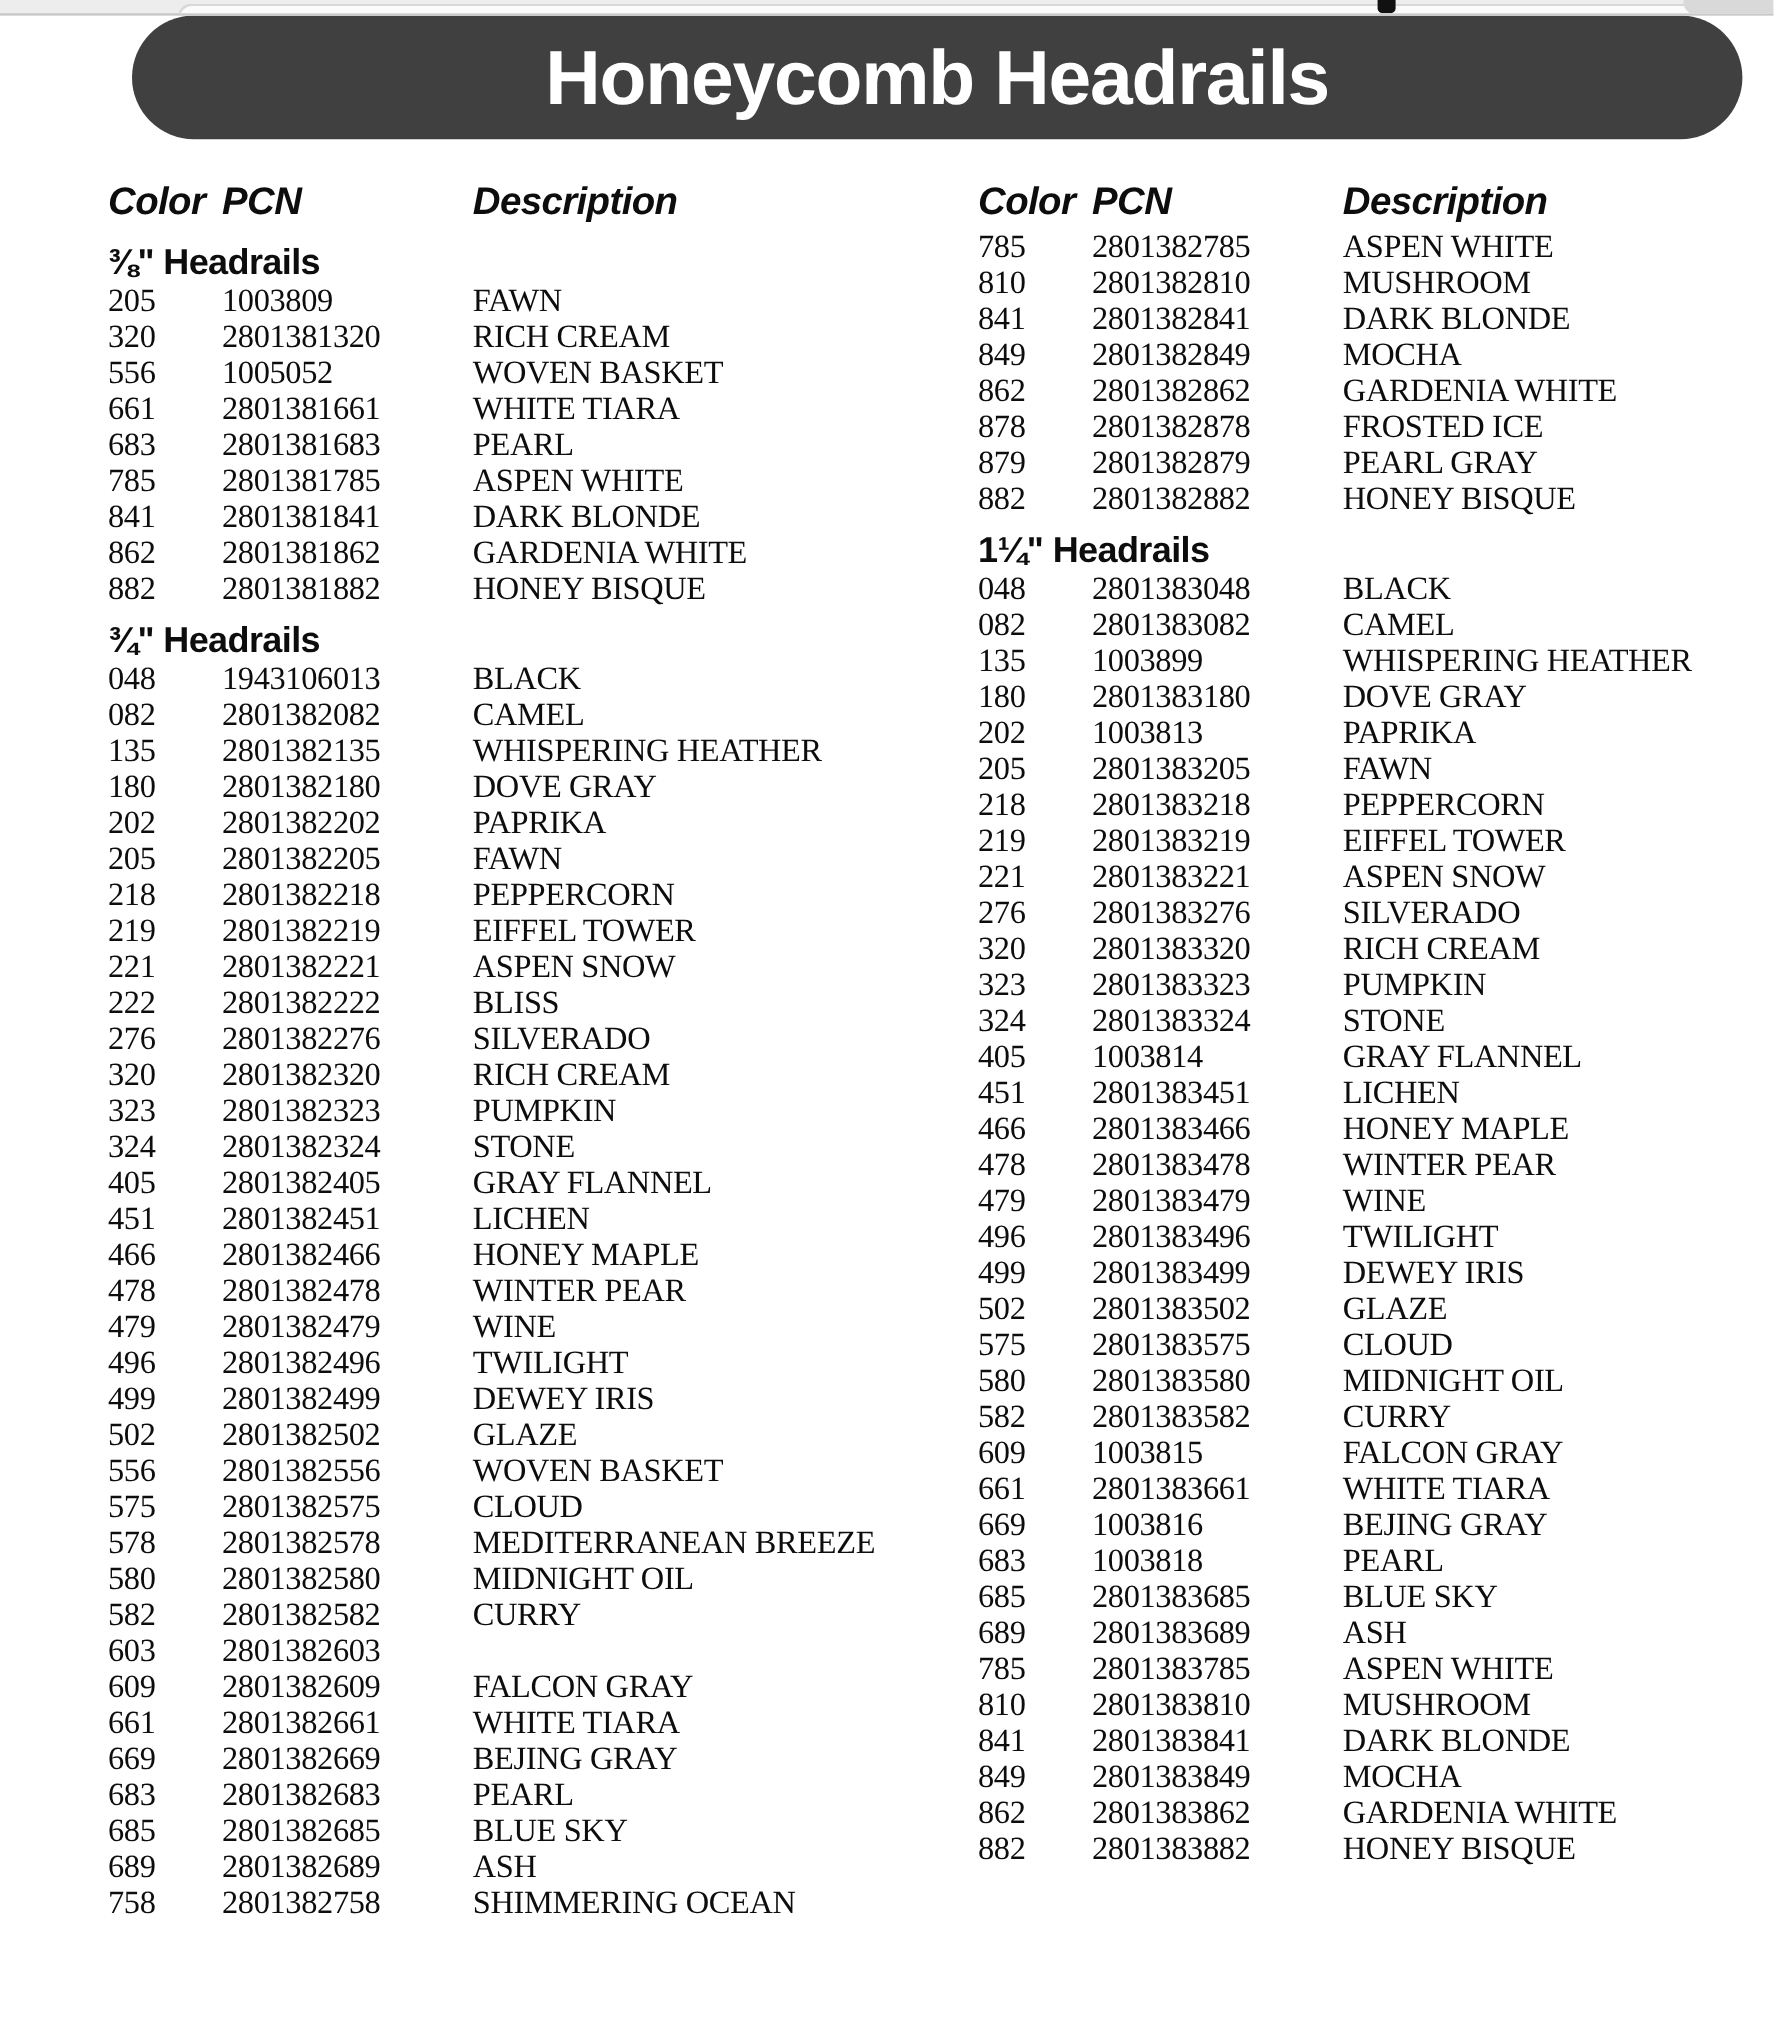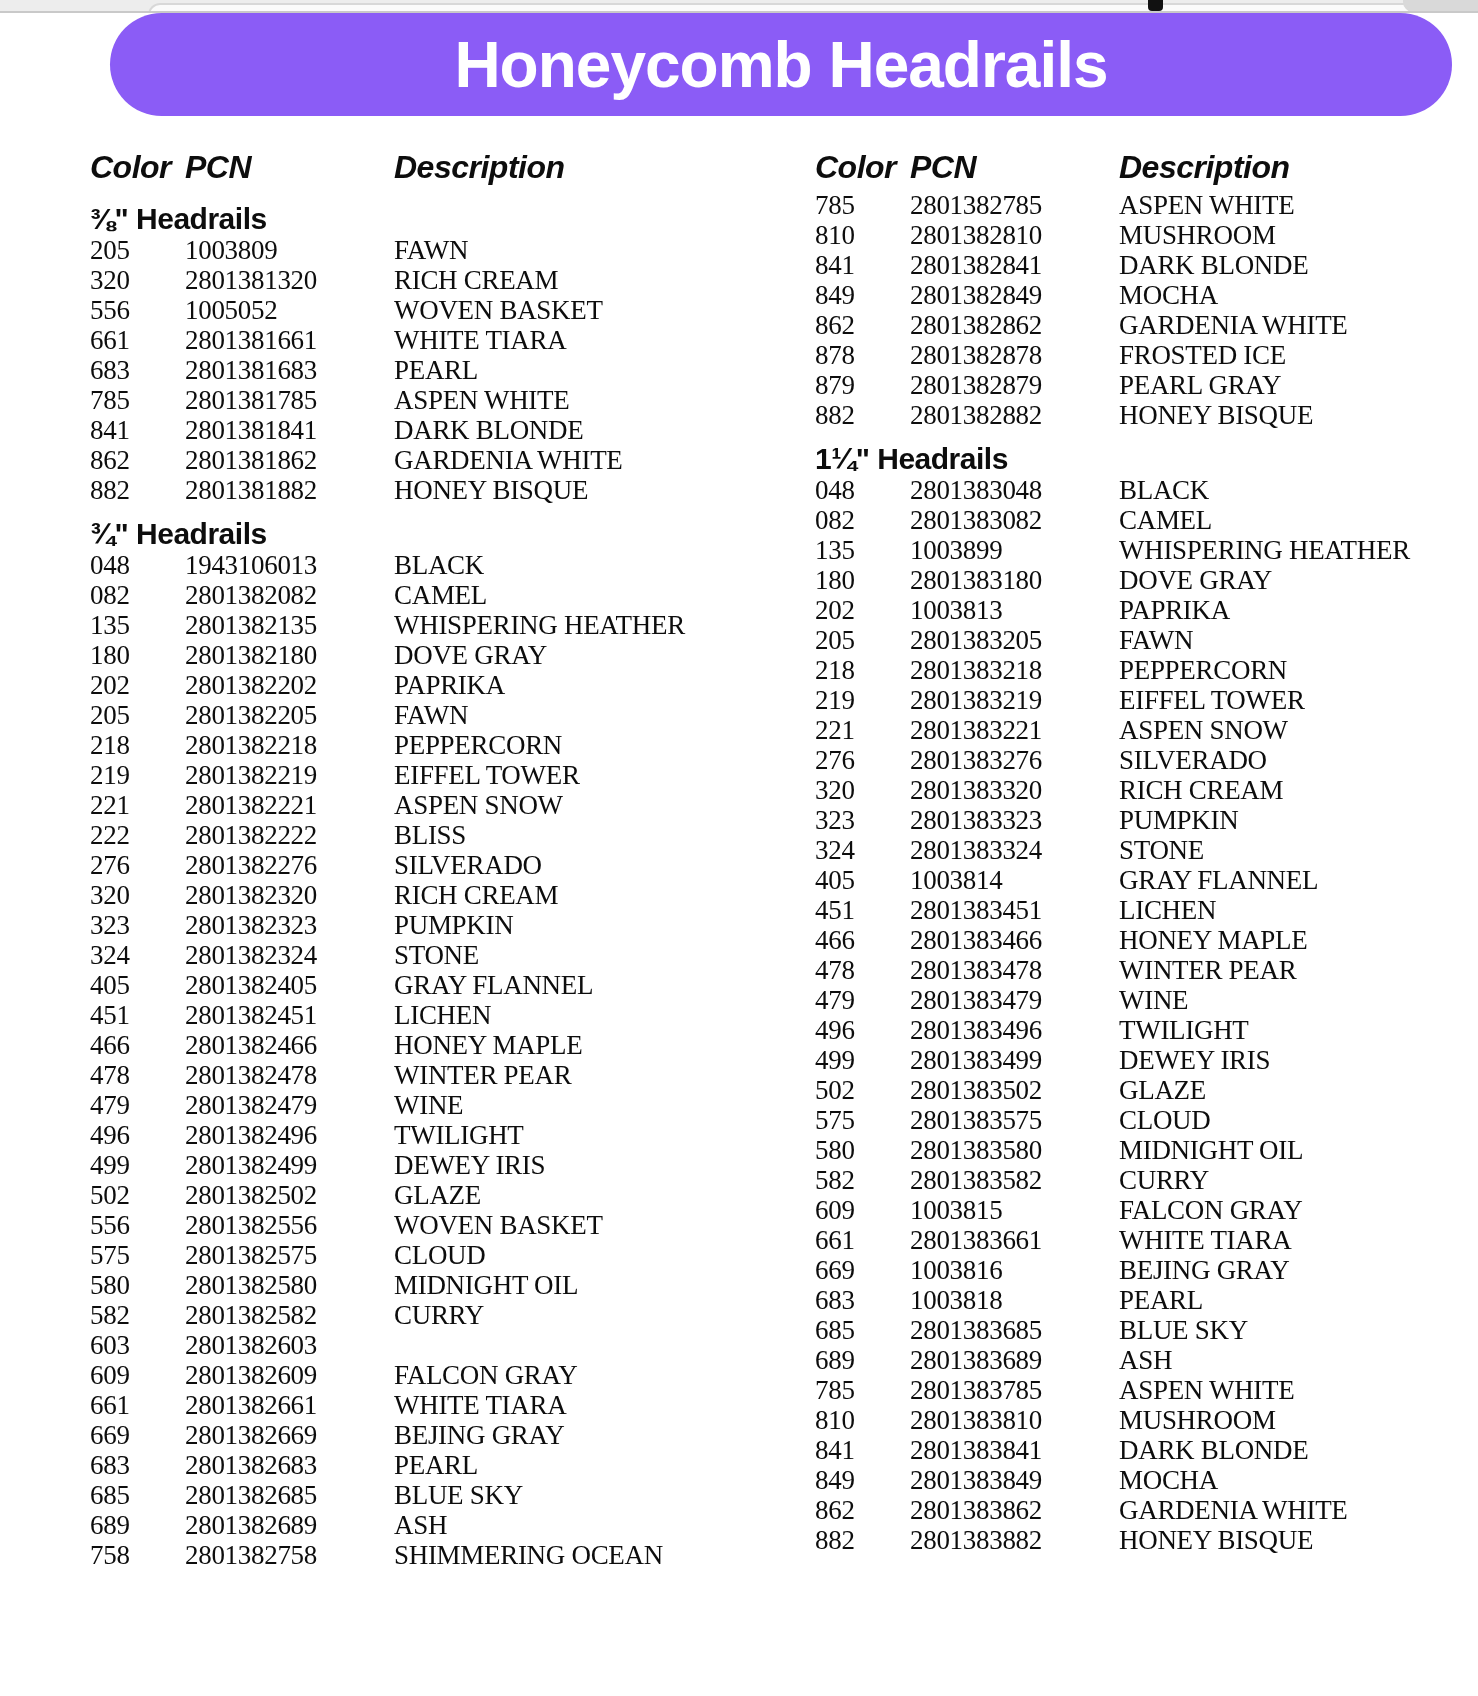--- a/index.html
+++ b/index.html
@@ -40,21 +40,21 @@
     left: 1403px; top: 0;
     width: 75px; height: 12px;
     background: #d9d9d9;
     border-radius: 0 0 0 10px;
   }
 
   
   .banner {
     margin: 0 0 0 110px;
     width: 1342px; height: 103px;
-    background: #8b5cf6;
+    background: #404040;
     border-radius: 52px;
     display: flex; align-items: center; justify-content: center;
   }
   .banner h1 {
     margin: 0;
     color: #ffffff;
     font-size: 64px;
     font-weight: 700;
     letter-spacing: -1px;
     white-space: nowrap;
@@ -285,20 +285,25 @@
           <span>556</span>
           <span>2801382556</span>
           <span>WOVEN BASKET</span>
         </div>
         <div class="row">
           <span>575</span>
           <span>2801382575</span>
           <span>CLOUD</span>
         </div>
         <div class="row">
+          <span>578</span>
+          <span>2801382578</span>
+          <span>MEDITERRANEAN BREEZE</span>
+        </div>
+        <div class="row">
           <span>580</span>
           <span>2801382580</span>
           <span>MIDNIGHT OIL</span>
         </div>
         <div class="row">
           <span>582</span>
           <span>2801382582</span>
           <span>CURRY</span>
         </div>
         <div class="row">

